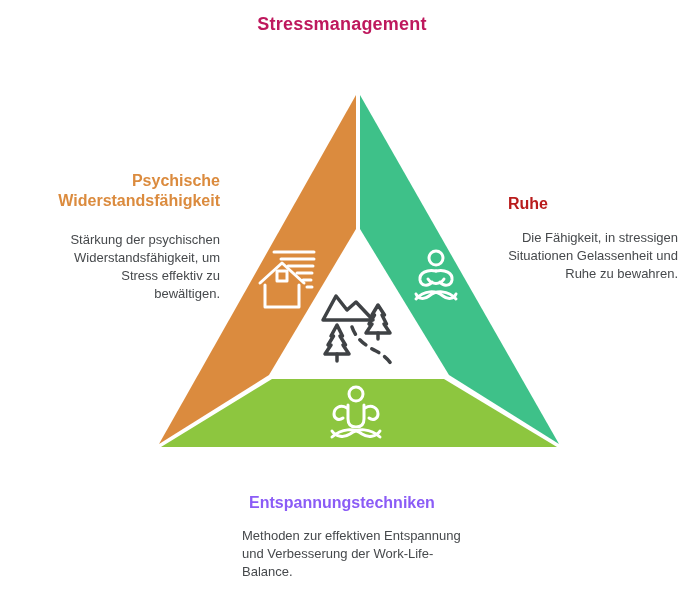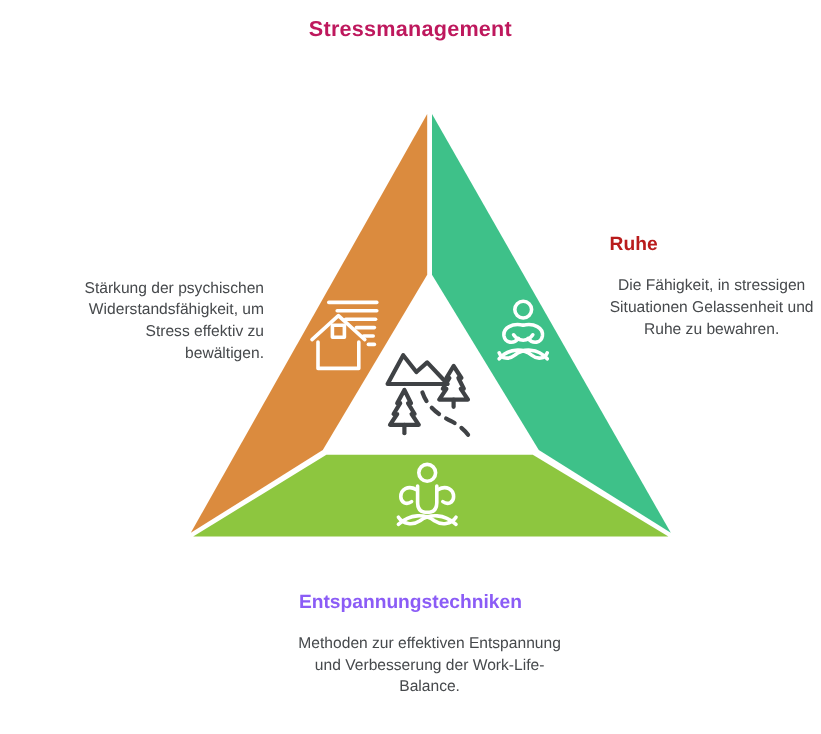--- a/index.html
+++ b/index.html
@@ -28,28 +28,28 @@
     color:#db8b3e;
   }
   .left-body{
     position:absolute;top:231px;right:464px;width:156px;text-align:right;margin-left:12px;
   }
   .right-heading{
     position:absolute;top:194px;left:508px;width:170px;text-align:left;
     color:#b91c1c;
   }
   .right-body{
-    position:absolute;top:229px;left:508px;width:170px;text-align:center;
+    position:absolute;top:229px;left:508px;width:170px;text-align:right;
   }
   .bottom-heading{
     position:absolute;top:493px;left:0;width:100%;text-align:center;
     color:#8b5cf6;
   }
   .bottom-body{
-    position:absolute;top:527px;left:242px;width:232px;text-align:center;
+    position:absolute;top:527px;left:242px;width:232px;text-align:left;
   }
 </style>
 </head>
 <body>
 
 <div class="canvas">
 
   <div class="title">Stressmanagement</div>
 
   <svg class="diagram-svg" width="684" height="612" viewBox="0 0 684 612">
@@ -93,20 +93,21 @@
     <g transform="translate(316,290)" fill="none" stroke-width="3.5" stroke-linecap="round" stroke-linejoin="round" stroke="#3f4245">
       <path d="M7 30 L20 6 L31 20 L40 12 L57 30 Z"></path>
       <path d="M62 15 L56 25 H58.5 L53 34 H56 L50 43 H74 L68 34 H70.5 L66 25 H68.5 Z"></path>
       <path d="M62 43 V49"></path>
       <path d="M21 35 L15 46 H17.5 L12 55 H15 L9 64 H33 L27 55 H29.5 L24 46 H26.5 Z"></path>
       <path d="M21 64 V71"></path>
       <path d="M36 37 C40 49 50 56 60 61 C68 65 74 71 77 77" stroke-dasharray="8 7"></path>
     </g>
   </svg>
 
+  <div class="section-heading left-heading">Psychische Widerstandsfähigkeit</div>
   <div class="section-body left-body">Stärkung der psychischen Widerstandsfähigkeit, um Stress effektiv zu bewältigen.</div>
 
   <div class="section-heading right-heading">Ruhe</div>
   <div class="section-body right-body">Die Fähigkeit, in stressigen Situationen Gelassenheit und Ruhe zu bewahren.</div>
 
   <div class="section-heading bottom-heading">Entspannungstechniken</div>
   <div class="section-body bottom-body">Methoden zur effektiven Entspannung und Verbesserung der Work-Life-Balance.</div>
 
 </div>
 

